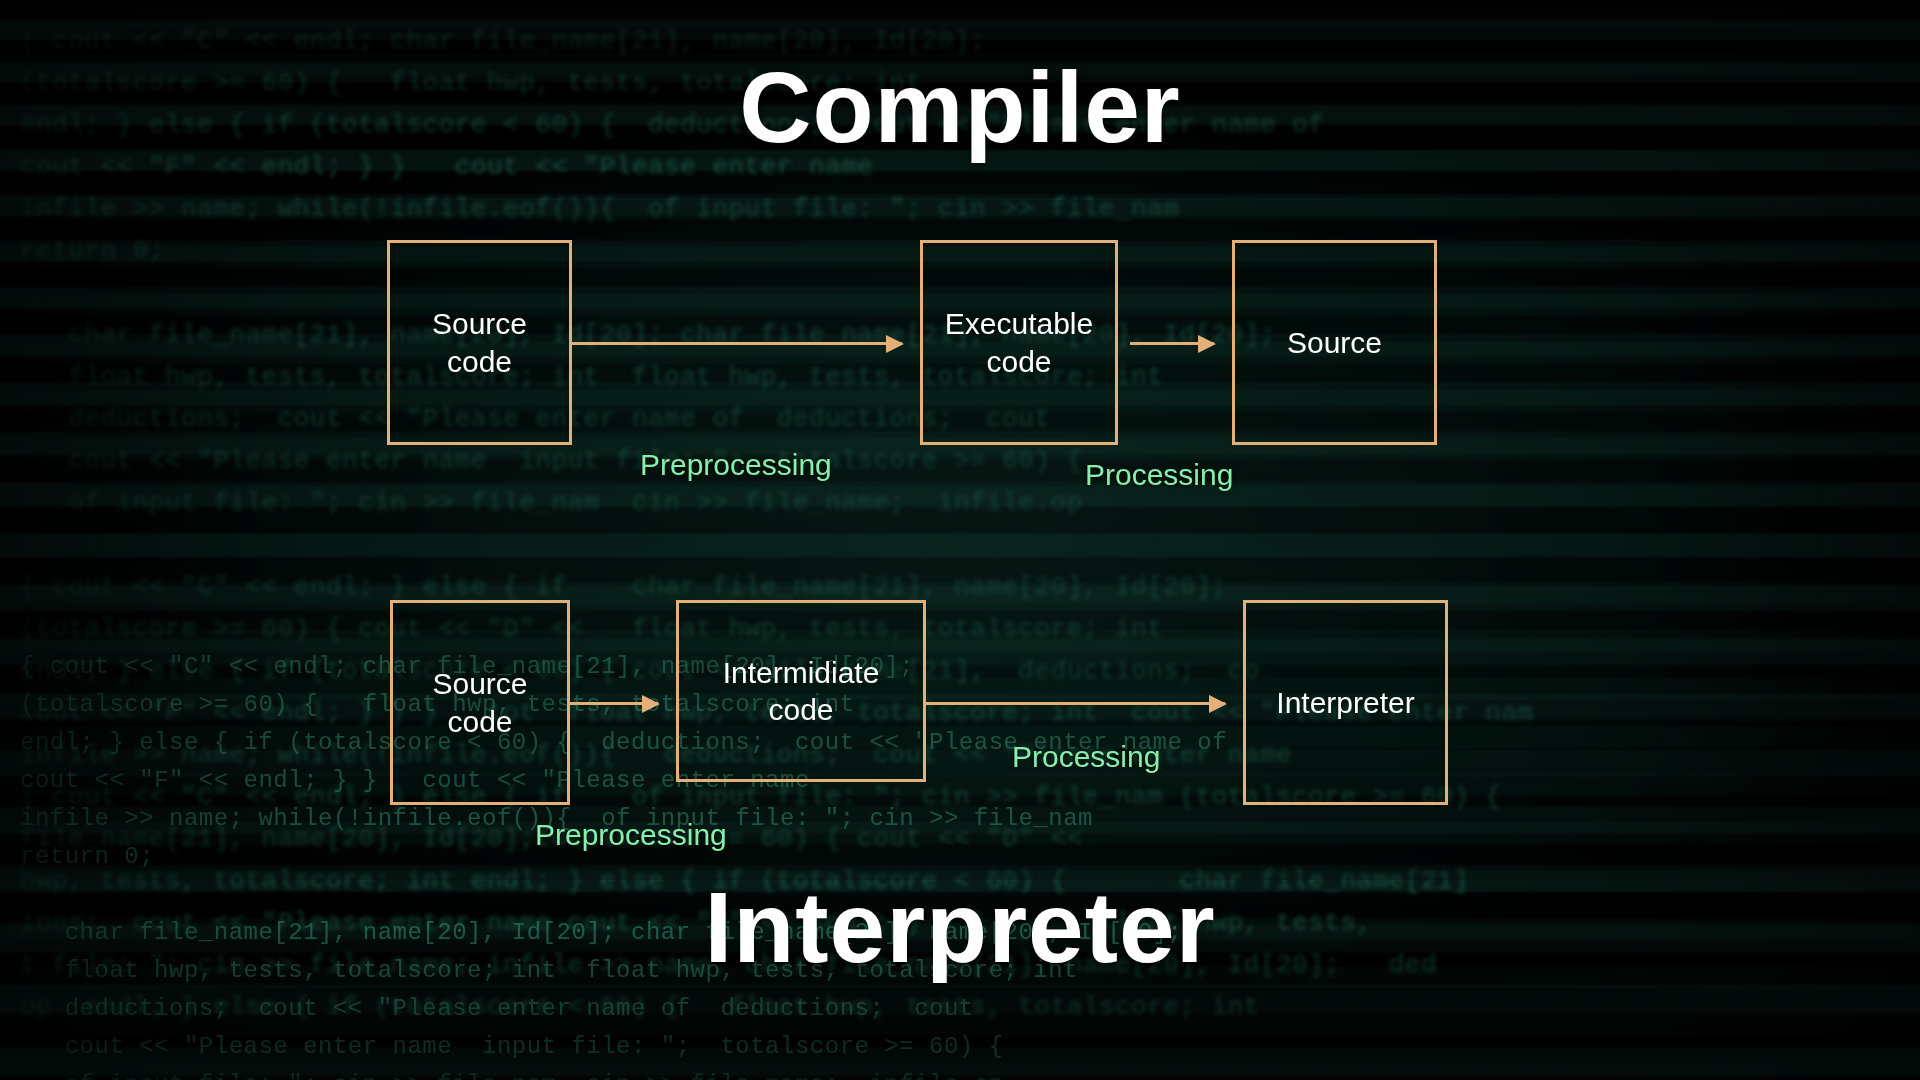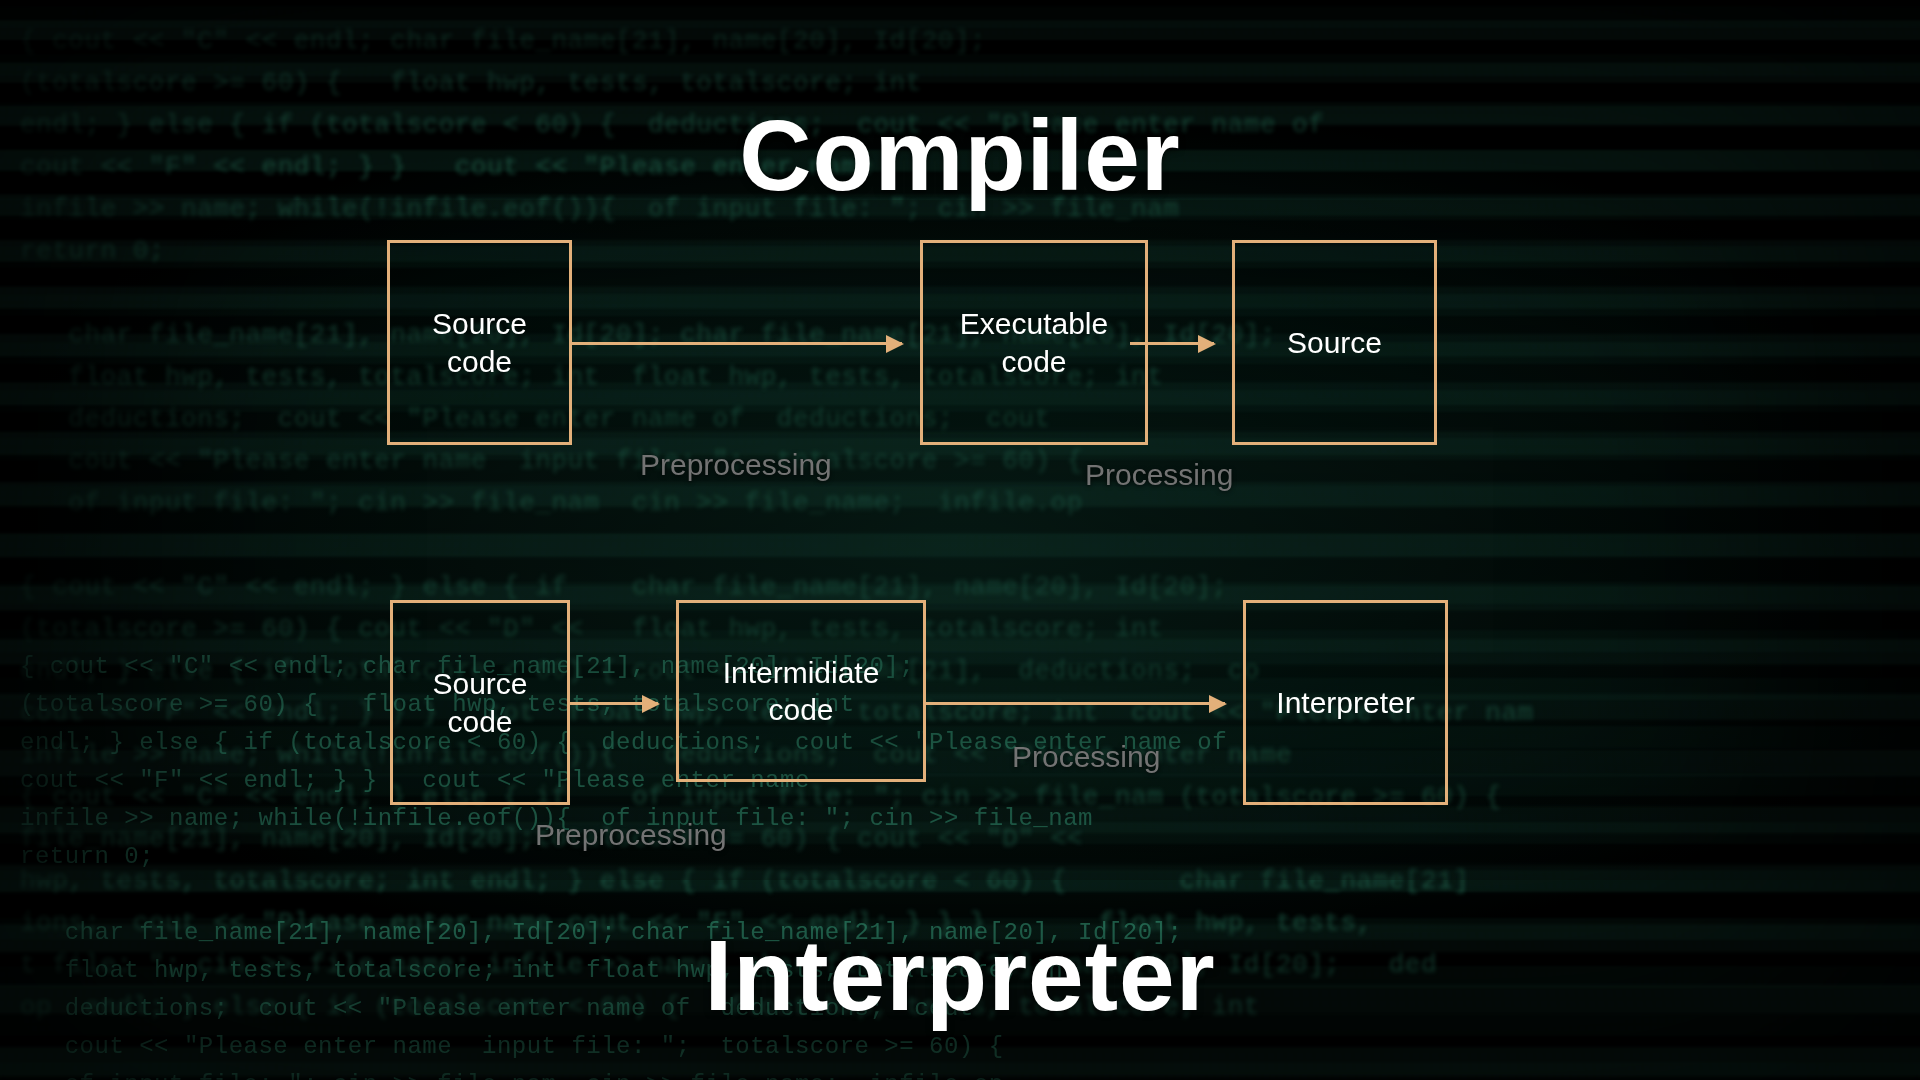--- a/index.html
+++ b/index.html
@@ -83,21 +83,20 @@
   }
 
   .title {
     position: absolute;
     left: 0; right: 0;
     text-align: center;
     font-weight: 600;
     letter-spacing: 1px;
     color: #ffffff;
     text-shadow: 0 2px 6px rgba(0,0,0,0.6);
-    margin-top: 48px;
   }
   .title.top    { top: 50px;  font-size: 100px; }
   .title.bottom { top: 870px; font-size: 100px; }
 
   .box {
     position: absolute;
     border: 3px solid #e3b07a;
     display: flex;
     align-items: center;
     justify-content: center;
@@ -105,21 +104,21 @@
     font-size: 30px;
     line-height: 1.25;
     color: #ffffff;
     background: rgba(0,0,0,0.05);
     box-sizing: border-box;
     padding: 8px 10px;
   }
 
   
   .r1.b1 { left: 387px;  top: 240px; width: 185px; height: 205px; }
-  .r1.b2 { left: 920px;  top: 240px; width: 228px; height: 205px; }
+  .r1.b2 { left: 920px;  top: 240px; width: 198px; height: 205px; }
   .r1.b3 { left: 1232px; top: 240px; width: 205px; height: 205px; }
 
   
   .r2.b1 { left: 390px;  top: 600px; width: 180px; height: 205px; }
   .r2.b2 { left: 676px;  top: 600px; width: 250px; height: 182px; }
   .r2.b3 { left: 1243px; top: 600px; width: 205px; height: 205px; }
 
   
   .arrow {
     position: absolute;
@@ -140,21 +139,21 @@
   .a1-1 { left: 572px;  top: 342px; width: 330px; }
   .a1-2 { left: 1130px; top: 342px; width: 84px;  }
 
   
   .a2-1 { left: 570px;  top: 702px; width: 88px;  }
   .a2-2 { left: 926px;  top: 702px; width: 299px; }
 
   
   .label {
     position: absolute;
-    color: #737373;
+    color: #86efac;
     font-size: 30px;
     text-shadow: 0 1px 4px rgba(0,0,0,0.7);
     white-space: nowrap;
   }
   .l1-1 { left: 640px;  top: 448px; }  
   .l1-2 { left: 1085px; top: 458px; }  
   .l2-1 { left: 535px;  top: 818px; }  
   .l2-2 { left: 1012px; top: 740px; }  
 </style>
 </head>

